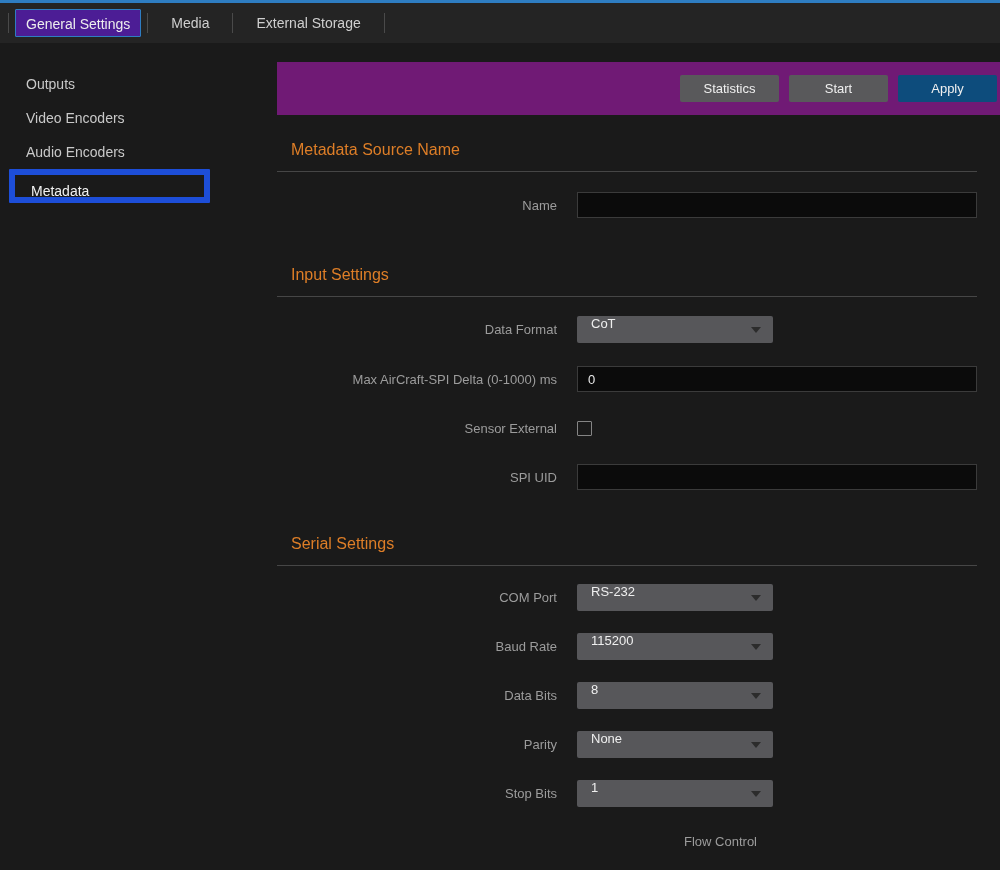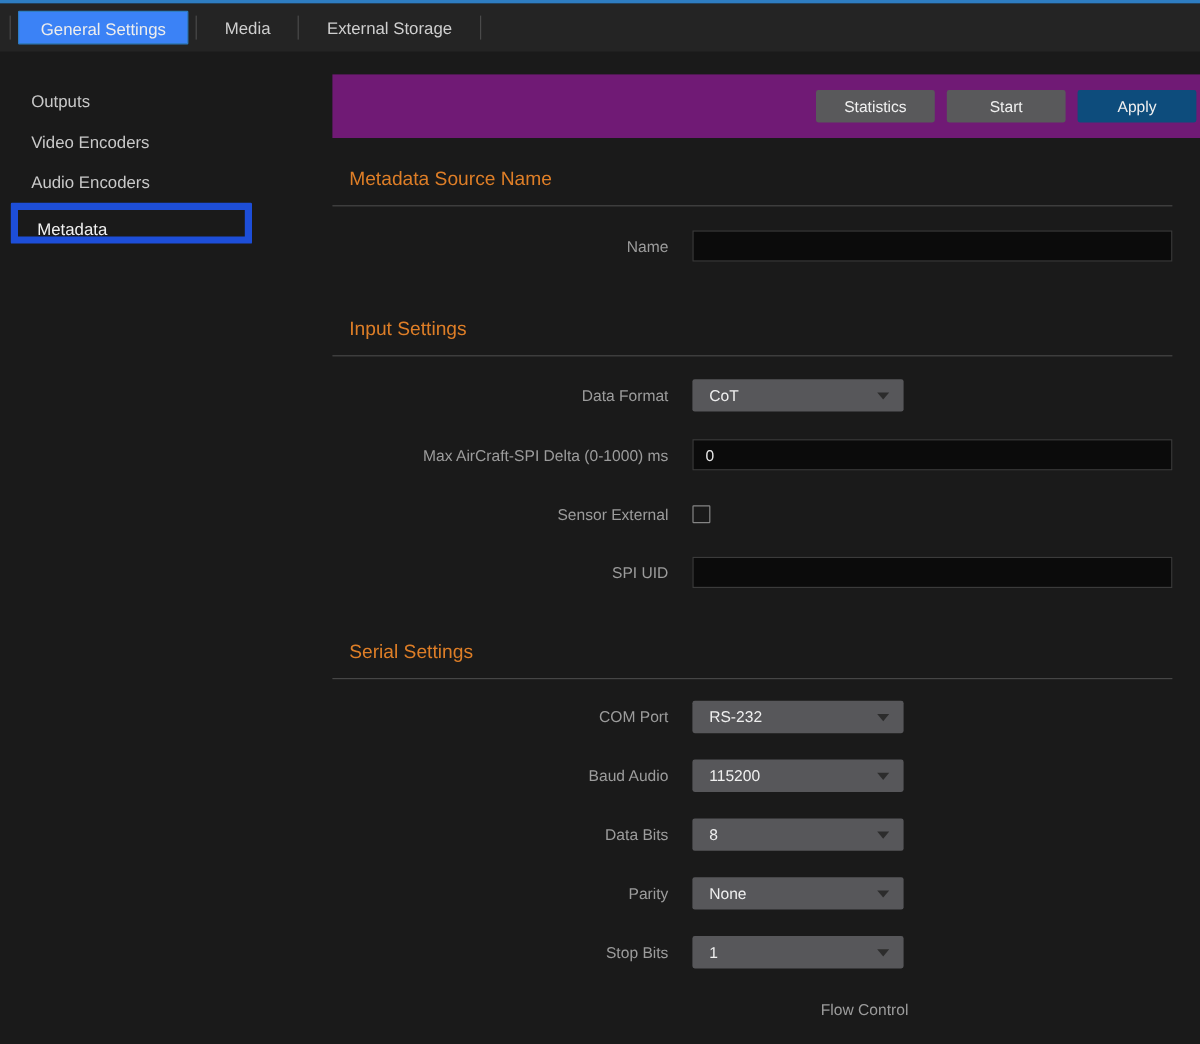--- a/index.html
+++ b/index.html
@@ -18,22 +18,22 @@
     height:40px; background:#242424;
     display:flex; align-items:center;
   }
   .tab-divider { width:1px; height:20px; background:#4a4a4a; flex:0 0 1px; }
   .tab-divider.first { margin-left:8px; }
   .tab {
     font-size:14px; color:#cfcfcf; padding:0 23px;
     height:28px; line-height:28px; cursor:default; white-space:nowrap;
   }
   .tab.active {
-    border:1px solid #2e7dc2; background:#3b82f6; color:#ededed;
-    margin:0 6px; padding:0 18px; border-radius:1px;
+    border:1px solid #2e7dc2; background:#4c1d95; color:#ededed;
+    margin:0 6px; padding:0 10px; border-radius:1px;
   }
 
   
   .page { display:flex; align-items:flex-start;gap:29px; }
 
   
   .sidebar { width:248px; flex:0 0 248px; padding-top:24px; }
   .sidebar ul { list-style:none; }
   .sidebar li {
     height:34px; line-height:32px; font-size:14px; color:#c9c9c9;
@@ -70,22 +70,22 @@
   .row-label {
     width:280px; flex:0 0 280px; text-align:right; margin-right:20px;
     font-size:13px; color:#9c9c9c;
   }
   .text-input {
     width:400px; height:26px; background:#0b0b0b;
     border:1px solid #3b3b3b; color:#e8e8e8; font-size:13px;
     font-family:"Liberation Sans", sans-serif; padding:0 10px;
   }
   .dropdown {
-    width:176px; height:27px; background:#57575a; border-radius:2px;
-    display:flex; align-items:center; position:relative;
+    width:196px; height:27px; background:#57575a; border-radius:2px;
+    display:flex; align-items:flex-start; position:relative;
     font-size:13px; color:#efefef; padding-left:14px; cursor:pointer;
   }
   .dd-arrow {
     position:absolute; right:12px; top:11px;
     width:0; height:0;
     border-left:5px solid transparent; border-right:5px solid transparent;
     border-top:6px solid #2c2c2c;
   }
   .checkbox {
     width:15px; height:15px; background:#1a1a1a;
@@ -164,21 +164,21 @@
 
     <div class="row" style="margin-top:18px;">
       <div class="row-label">COM Port</div>
       <div class="dropdown">
         <span>RS-232</span>
         <span class="dd-arrow"></span>
       </div>
     </div>
 
     <div class="row" style="margin-top:22px;">
-      <div class="row-label">Baud Audio</div>
+      <div class="row-label">Baud Rate</div>
       <div class="dropdown">
         <span>115200</span>
         <span class="dd-arrow"></span>
       </div>
     </div>
 
     <div class="row" style="margin-top:22px;">
       <div class="row-label">Data Bits</div>
       <div class="dropdown">
         <span>8</span>

